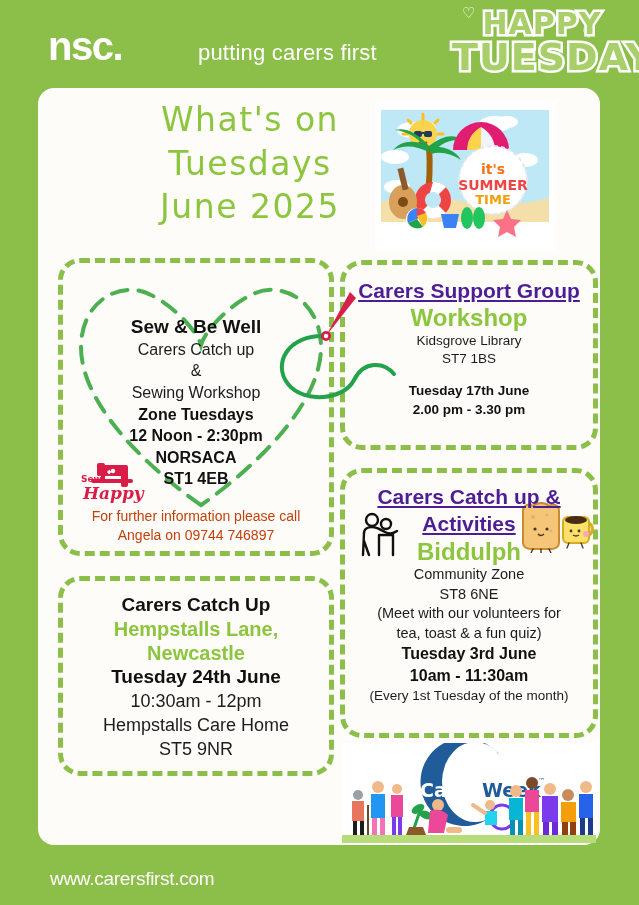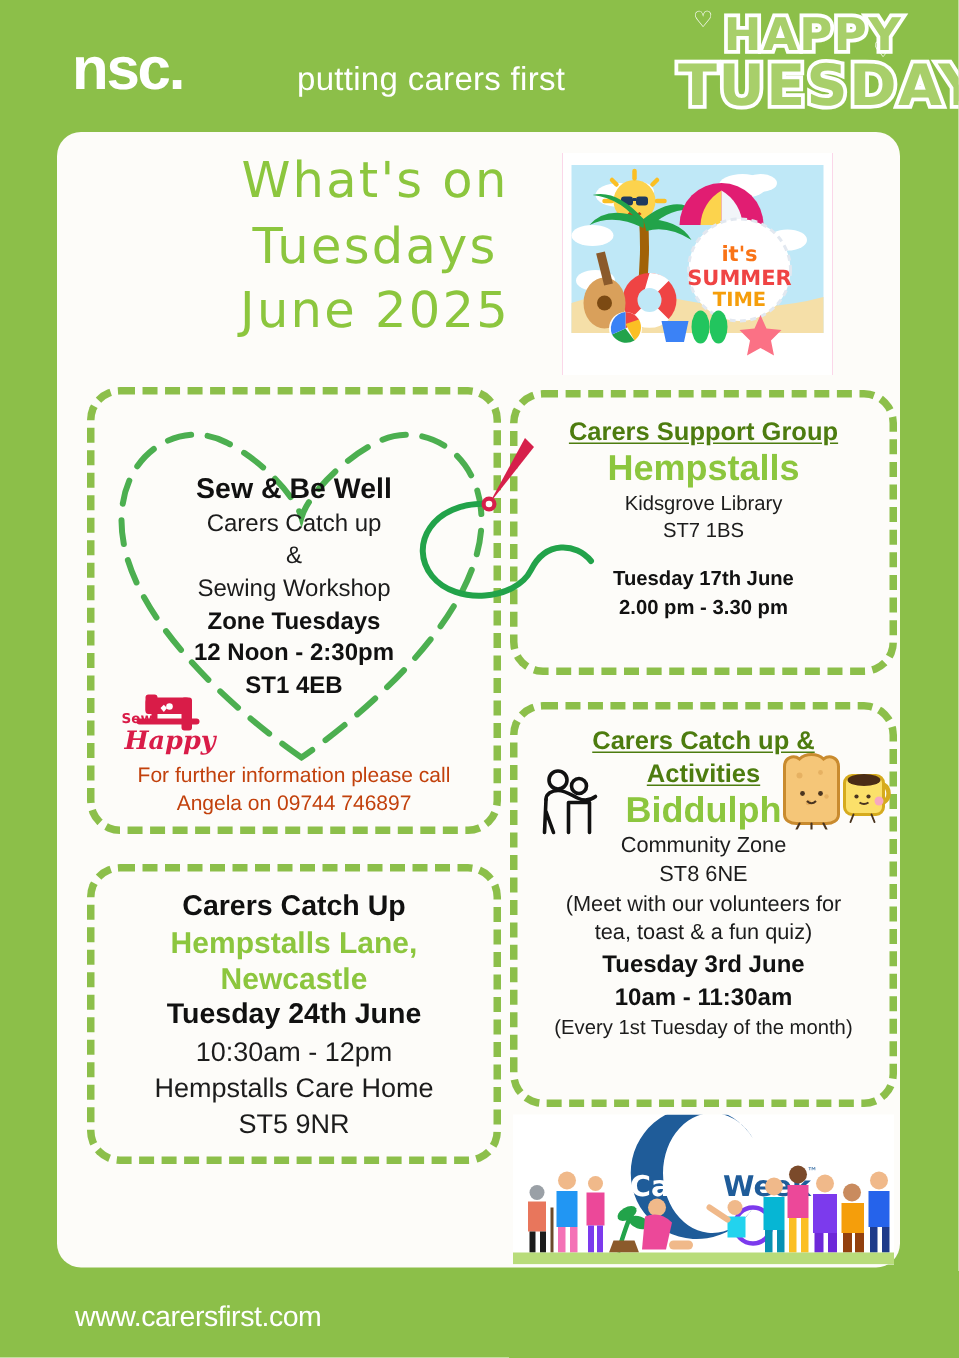--- a/index.html
+++ b/index.html
@@ -127,22 +127,22 @@
 
   
   .t-head {
     font-weight: 700;
     font-size: 19px;
     color: #111111;
     line-height: 1.25;
   }
   .t-head-underline {
     font-weight: 700;
-    font-size: 17px;
-    color: #4d7c0f;
+    font-size: 21px;
+    color: #4c1d95;
     text-decoration: underline;
     text-underline-offset: 2px;
     line-height: 1.3;
   }
   .t-green {
     font-weight: 700;
     font-size: 24px;
     color: #8cc63e;
     line-height: 1.15;
   }
@@ -393,20 +393,21 @@
                C 252 160, 132 240, 132 240 Z" fill="none" stroke="#4caf50" stroke-width="4" stroke-dasharray="16 11" stroke-linecap="round"></path>
     </svg>
 
     <div id="sew-card-body">
       <div class="t-head">Sew &amp; Be Well</div>
       <div class="t-plain">Carers Catch up</div>
       <div class="t-plain">&amp;</div>
       <div class="t-plain">Sewing Workshop</div>
       <div class="t-bold">Zone Tuesdays</div>
       <div class="t-bold">12 Noon - 2:30pm</div>
+      <div class="t-bold">NORSACA</div>
       <div class="t-bold">ST1 4EB</div>
     </div>
 
     <svg id="sew-happy-logo" viewBox="0 0 68 50">
       <g fill="#d91c48">
         <rect x="20" y="10" width="30" height="11" rx="3"></rect>
         <rect x="44" y="10" width="7" height="22" rx="2"></rect>
         <rect x="20" y="8" width="8" height="13" rx="2"></rect>
         <rect x="14" y="24" width="42" height="4" rx="2"></rect>
         <path d="M24 21 l4 0 l0 5 l-4 0 Z"></path>
@@ -426,21 +427,21 @@
   <svg id="thread-decoration" viewBox="0 0 180 130">
     <path d="M108 48 C 70 46, 54 76, 70 96 C 86 116, 126 112, 136 92 C 146 72, 166 74, 176 86" fill="none" stroke="#22a34a" stroke-width="4" stroke-linecap="round"></path>
     <path d="M108 48 L 132 4 L 138 10 Z" fill="#d61f4a"></path>
     <circle cx="108" cy="48" r="5" fill="#d61f4a"></circle>
     <circle cx="108" cy="48" r="2.2" fill="#fdfcf9"></circle>
   </svg>
 
   <div class="card" id="card-kidsgrove">
     <div id="kidsgrove-body">
       <div class="t-head-underline">Carers Support Group</div>
-      <div class="t-green">Hempstalls</div>
+      <div class="t-green">Workshop</div>
       <div class="t-plain-sm">Kidsgrove Library</div>
       <div class="t-plain-sm">ST7 1BS</div>
       <div id="kidsgrove-spacer"></div>
       <div class="t-bold-sm">Tuesday 17th June</div>
       <div class="t-bold-sm">2.00 pm - 3.30 pm</div>
     </div>
   </div>
 
   <div class="card" id="card-biddulph">
 

